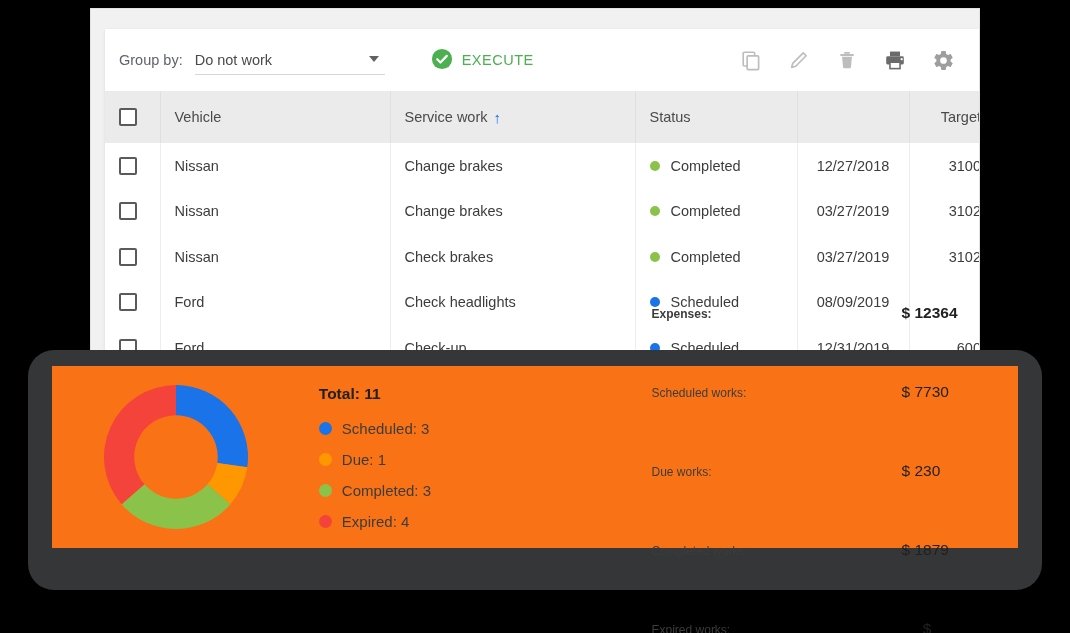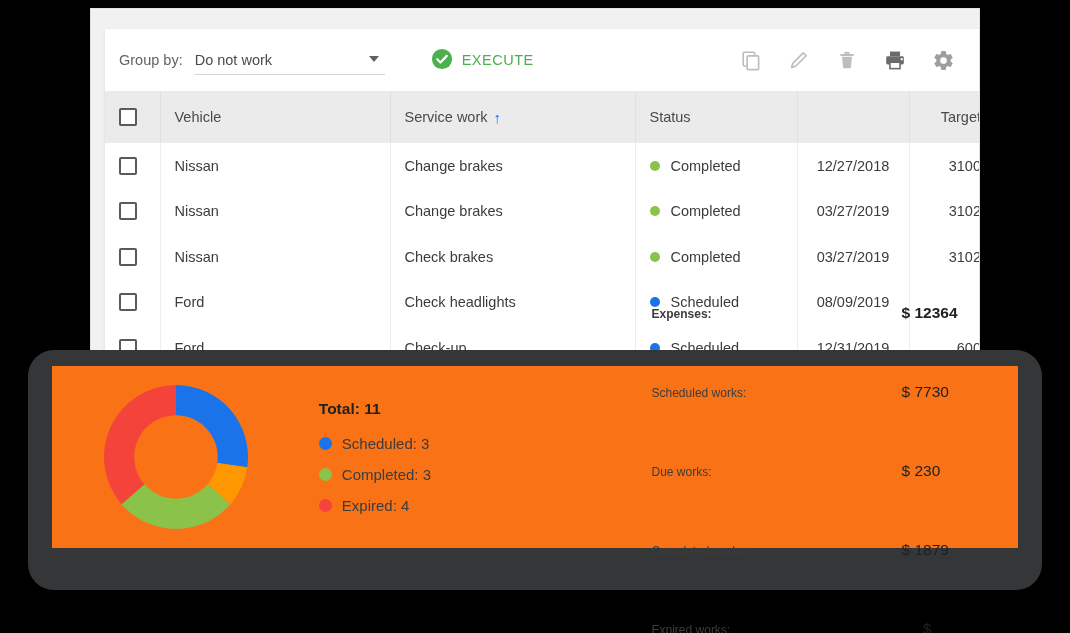--- a/index.html
+++ b/index.html
@@ -439,20 +439,24 @@
     </div>
 
     <div class="legend-col">
       <div class="legend-total">Total: 11</div>
       <div id="legend-rows">
           <div class="legend-row">
             <span class="legend-dot" style="background:#1a73e8"></span>
             <span>Scheduled: 3</span>
           </div>
           <div class="legend-row">
+            <span class="legend-dot" style="background:#ff9800"></span>
+            <span>Due: 1</span>
+          </div>
+          <div class="legend-row">
             <span class="legend-dot" style="background:#8bc34a"></span>
             <span>Completed: 3</span>
           </div>
           <div class="legend-row">
             <span class="legend-dot" style="background:#f4433a"></span>
             <span>Expired: 4</span>
           </div>
         </div>
     </div>
 

